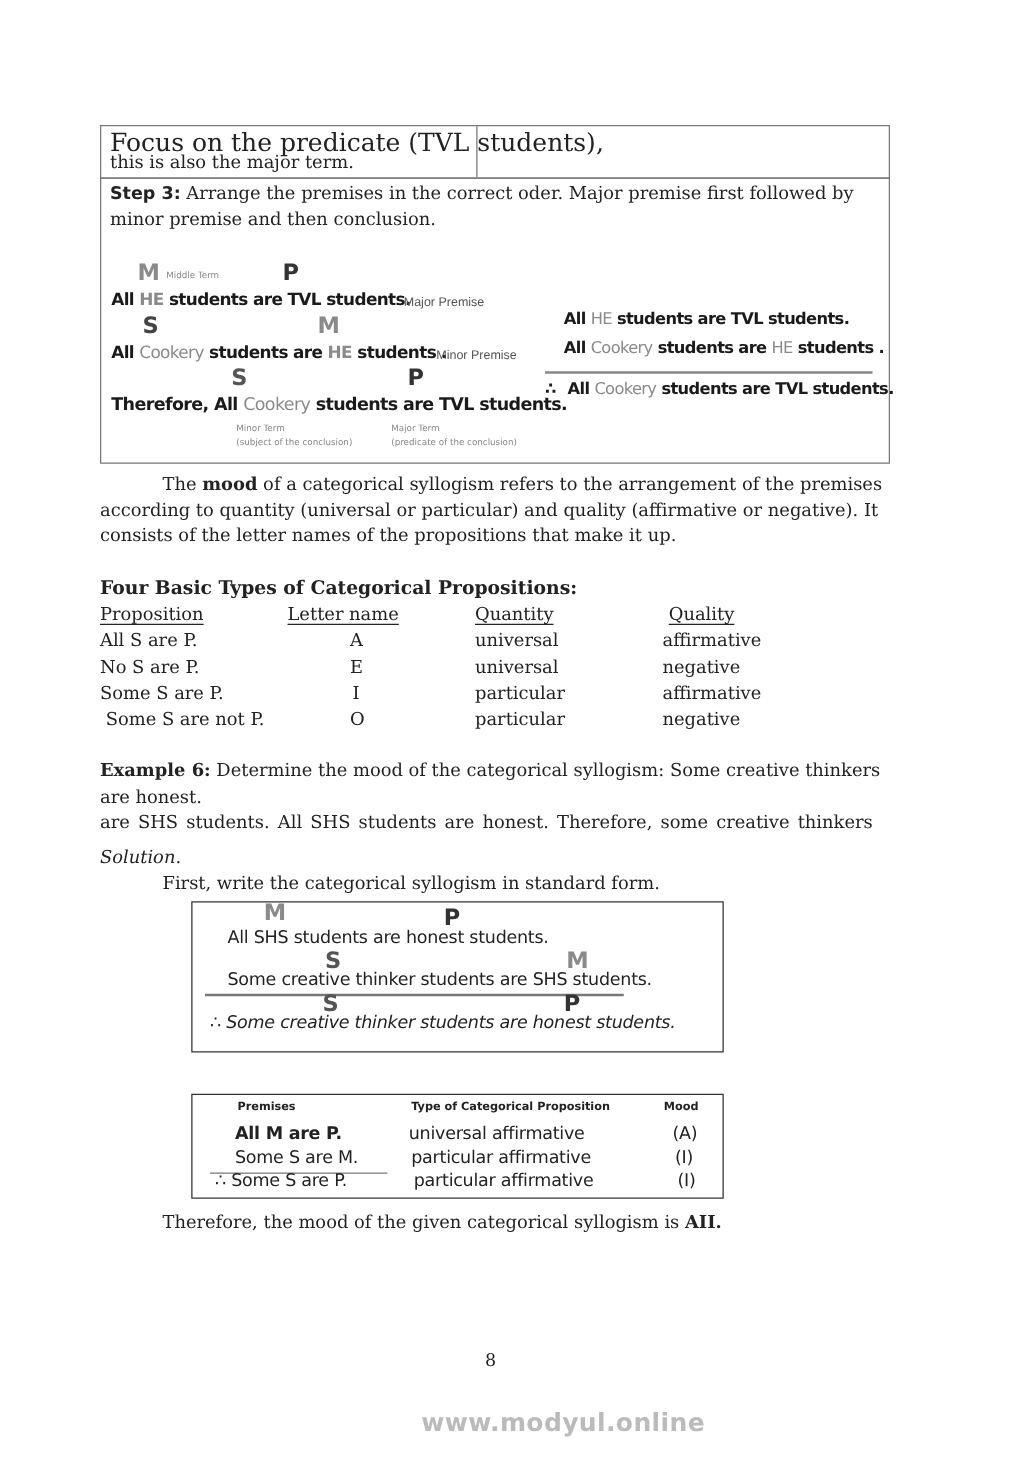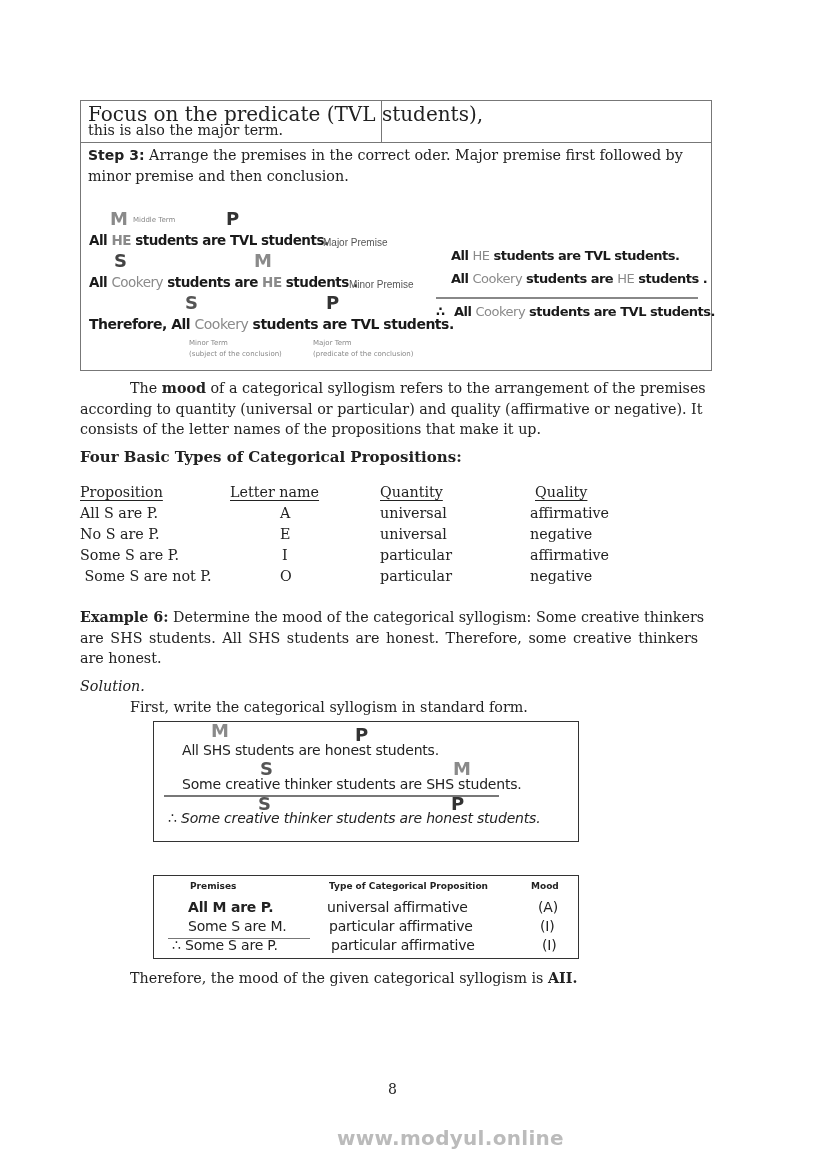--- a/index.html
+++ b/index.html
@@ -86,21 +86,21 @@
     </div>
   </div>
 </div>
 
 <div class="abs para serif" style="left:80px;top:378px;width:628px;">
   <div style="white-space:nowrap;padding-left:50px;"><span>The </span><span class="b">mood</span><span> of a categorical syllogism refers to the arrangement of the premises</span></div>
   <div style="white-space:nowrap;">according to quantity (universal or particular) and quality (affirmative or negative). It</div>
   <div style="white-space:nowrap;">consists of the letter names of the propositions that make it up.</div>
 </div>
 
-<div class="abs serif b" style="left:80px;top:448px;font-size:15px;white-space:nowrap;">Four Basic Types of Categorical Propositions:</div>
+<div class="abs serif b" style="left:80px;top:461px;font-size:15px;white-space:nowrap;">Four Basic Types of Categorical Propositions:</div>
 
 <div class="abs serif" style="left:80px;top:484px;width:560px;font-size:14.3px;">
   <div class="abs u" style="left:0;top:0;">Proposition</div>
   <div class="abs u" style="left:150px;top:0;">Letter name</div>
   <div class="abs u" style="left:300px;top:0;">Quantity</div>
   <div class="abs u" style="left:455px;top:0;">Quality</div>
 
   <div>
     <div class="abs" style="left:0;top:21px;white-space:pre;">All S are P.</div>
     <div class="abs" style="left:200px;top:21px;">A</div>
@@ -122,22 +122,22 @@
   <div>
     <div class="abs" style="left:0;top:84px;white-space:pre;"> Some S are not P.</div>
     <div class="abs" style="left:200px;top:84px;">O</div>
     <div class="abs" style="left:300px;top:84px;">particular</div>
     <div class="abs" style="left:450px;top:84px;">negative</div>
   </div>
 </div>
 
 <div class="abs para serif" style="left:80px;top:607px;width:628px;">
   <div style="white-space:nowrap;"><span class="b">Example 6:</span><span> Determine the mood of the categorical syllogism: Some creative thinkers</span></div>
+  <div style="white-space:nowrap;">are honest.</div>
   <div style="white-space:nowrap;word-spacing:2px;">are SHS students. All SHS students are honest. Therefore, some creative thinkers</div>
-  <div style="white-space:nowrap;">are honest.</div>
 </div>
 
 <div class="abs serif" style="left:80px;top:678px;font-size:14.3px;font-style:italic;">Solution.</div>
 <div class="abs serif" style="left:130px;top:699px;font-size:14.3px;white-space:nowrap;">First, write the categorical syllogism in standard form.</div>
 
 <div class="abs" style="left:153px;top:721px;width:426px;height:121px;border:1.5px solid #333;box-sizing:border-box;">
   <span class="abs letter gray" style="left:57px;top:-2px;">M</span>
   <span class="abs letter dark" style="left:201px;top:2px;">P</span>
   <div class="abs s2" style="left:28px;top:20px;">All SHS students are honest students.</div>
 

